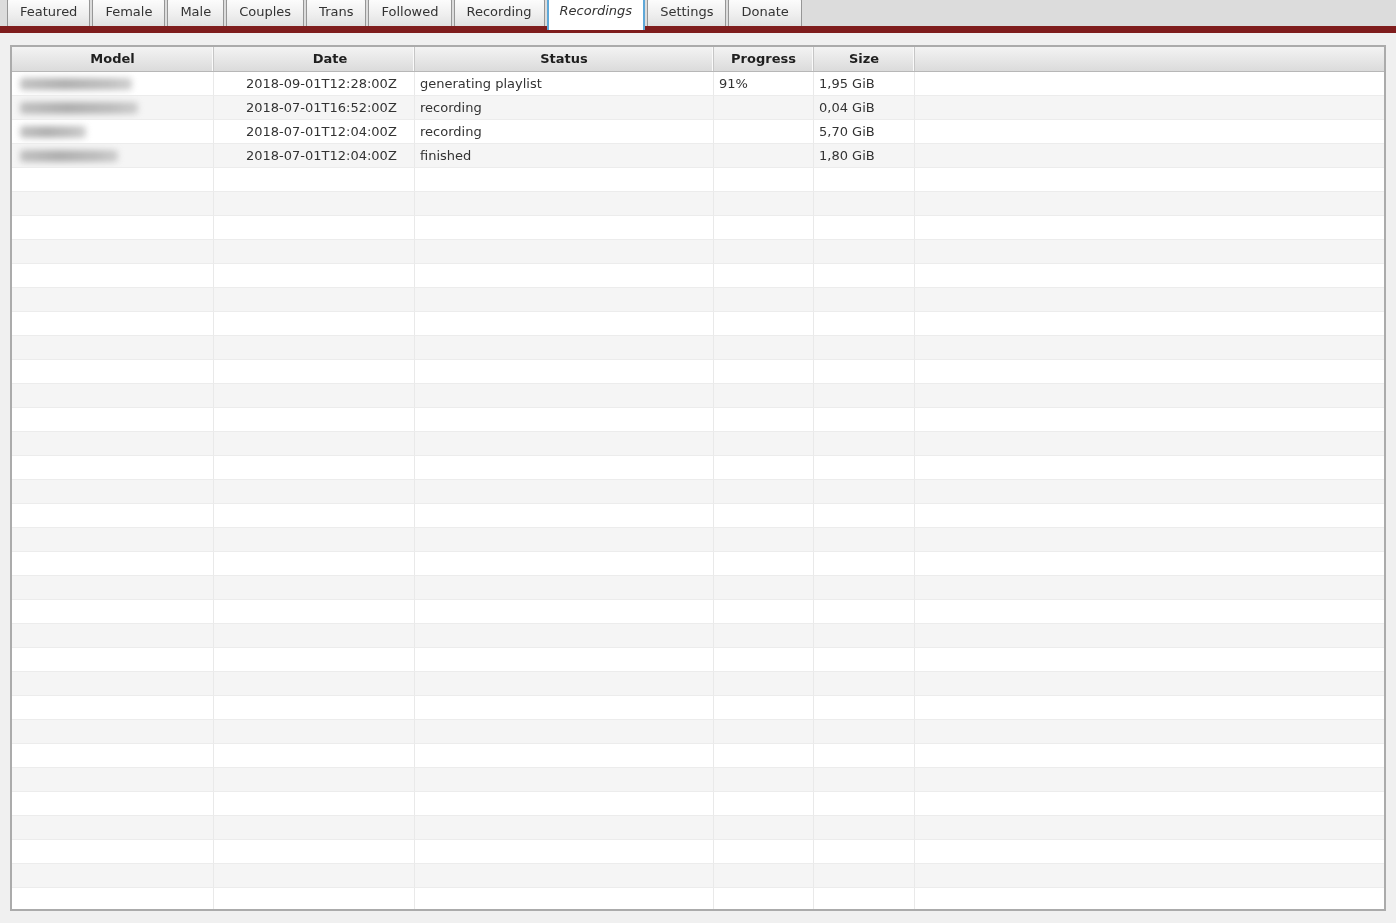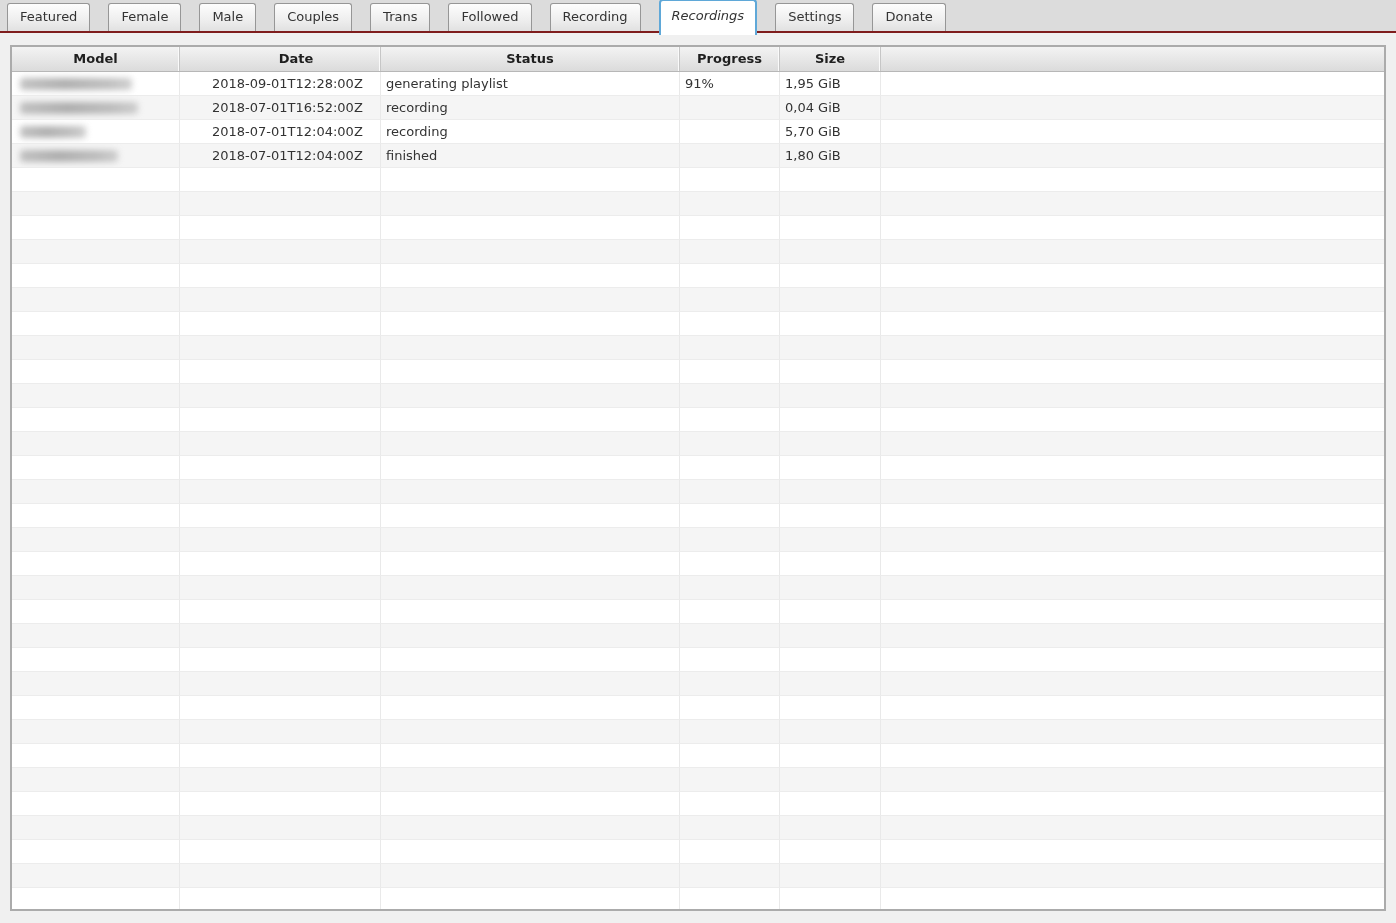--- a/index.html
+++ b/index.html
@@ -11,26 +11,26 @@
     color: #333;
     overflow: hidden;
   }
   .stage { position: relative; width: 1396px; height: 923px; }
 
   
   .tabstrip {
     position: absolute; top: 0; left: 0; right: 0;
     height: 33px;
     background: #dcdcdc;
-    border-bottom: 2px solid #7f1d1d;
+    border-bottom: 7px solid #7f1d1d;
     box-sizing: border-box;
     display: flex;
     align-items: flex-end;
     padding-left: 7px;
-    gap: 18px;
+    gap: 2px;
     z-index: 2;
     text-align: center;
   }
   .tab {
     box-sizing: border-box;
     height: 28px;
     line-height: 26px;
     padding: 0 12px;
     border: 1px solid #969696;
     border-bottom: none;
@@ -90,21 +90,21 @@
     height: 24px;
     line-height: 23px;
     padding-left: 5px;
     border-right: 1px solid #e9e9e9;
     border-bottom: 1px solid #ececec;
     overflow: hidden;
     white-space: nowrap;
   }
   .tcell.col-5 { border-right: none; }
 
-  .col-0 { width: 168px; }
+  .col-0 { width: 202px; }
   .col-1 { width: 201px; padding-left: 32px; }
   .col-2 { width: 299px; }
   .col-3 { width: 100px; }
   .col-4 { width: 101px; }
   .col-5 { flex: 1; }
 
   .blurred-name {
     height: 12px;
     margin-top: 6px;
     margin-left: 3px;

